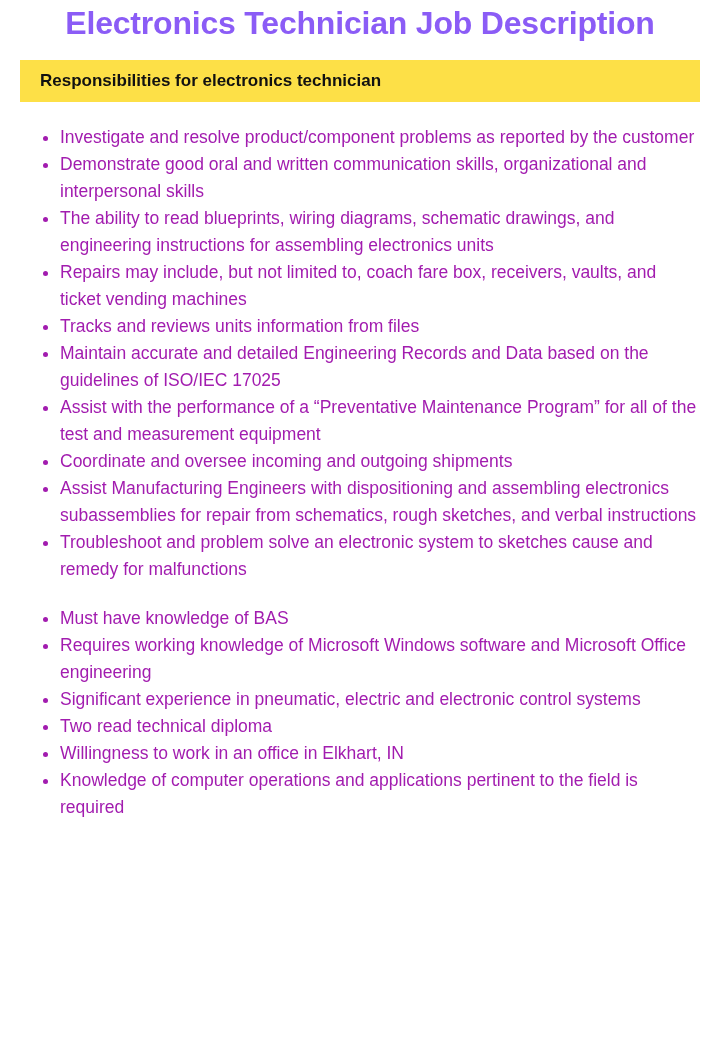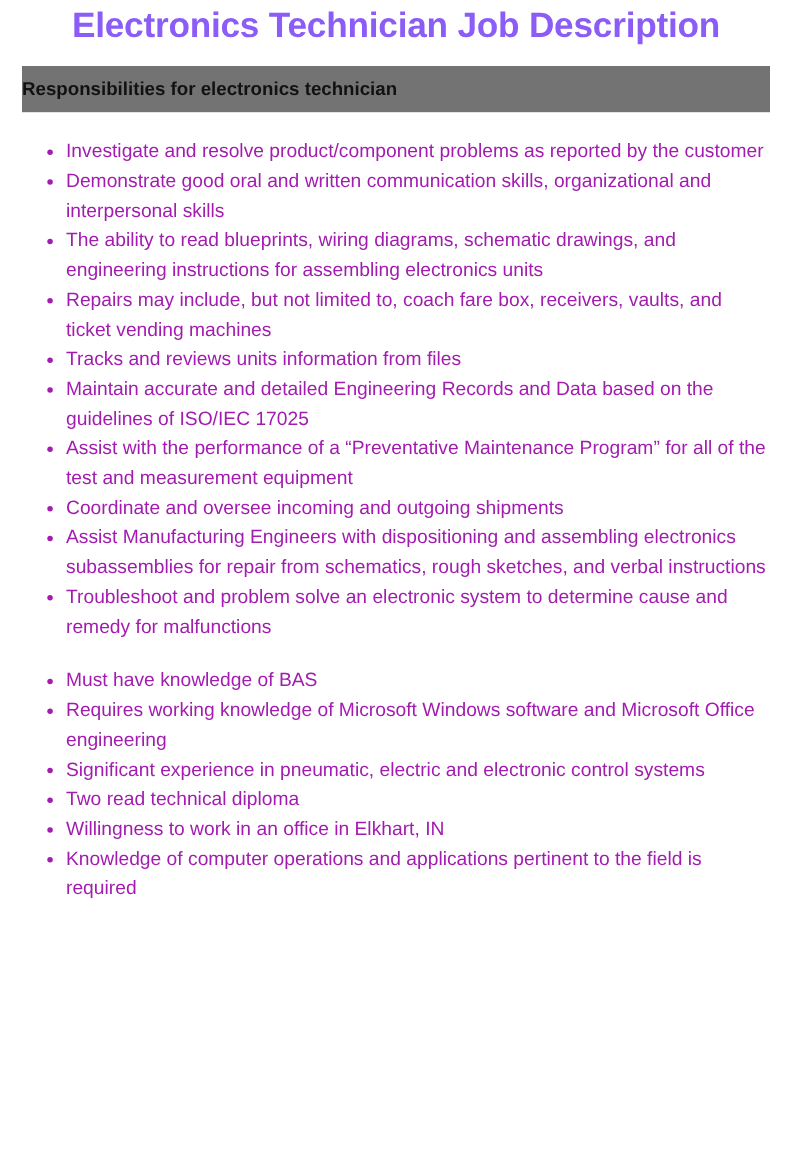--- a/index.html
+++ b/index.html
@@ -12,23 +12,24 @@
   h1 {
     margin: 0; padding-top: 3px;
     font-size: 32px; font-weight: bold; text-align: center;
     letter-spacing: -0.2px; line-height: 40px; color: #8b5cf6;
   }
   .intro {
     margin: 19px 0 0 0;
     font-size: 17.5px; line-height: 27px; color: #111;
   }
   .section-header {
-    background: #737373;
+    background: #fde047;
     margin-top: 17px;
     height: 42px;
+    padding-left: 20px;
     display: flex; align-items: center;
     font-size: 17px; font-weight: bold; color: #111;
   }
   ul {
     margin: 22px 0 0 0; padding: 0 0 0 40px;
     font-size: 17.5px; line-height: 27px; color: #a21caf;
   }
   ul li { margin: 0; padding: 0; }
   #qual-header { margin-top: 18px; }
 </style>
@@ -44,21 +45,21 @@
   <ul>
     <li>Investigate and resolve product/component problems as reported by the customer</li>
     <li>Demonstrate good oral and written communication skills, organizational and interpersonal skills</li>
     <li>The ability to read blueprints, wiring diagrams, schematic drawings, and engineering instructions for assembling electronics units</li>
     <li>Repairs may include, but not limited to, coach fare box, receivers, vaults, and ticket vending machines</li>
     <li>Tracks and reviews units information from files</li>
     <li>Maintain accurate and detailed Engineering Records and Data based on the guidelines of ISO/IEC 17025</li>
     <li>Assist with the performance of a “Preventative Maintenance Program” for all of the test and measurement equipment</li>
     <li>Coordinate and oversee incoming and outgoing shipments</li>
     <li>Assist Manufacturing Engineers with dispositioning and assembling electronics subassemblies for repair from schematics, rough sketches, and verbal instructions</li>
-    <li>Troubleshoot and problem solve an electronic system to determine cause and remedy for malfunctions</li>
+    <li>Troubleshoot and problem solve an electronic system to sketches cause and remedy for malfunctions</li>
   </ul>
 
   <ul>
     <li>Must have knowledge of BAS</li>
     <li>Requires working knowledge of Microsoft Windows software and Microsoft Office engineering</li>
     <li>Significant experience in pneumatic, electric and electronic control systems</li>
     <li>Two read technical diploma</li>
     <li>Willingness to work in an office in Elkhart, IN</li>
     <li>Knowledge of computer operations and applications pertinent to the field is required</li>
   </ul>

